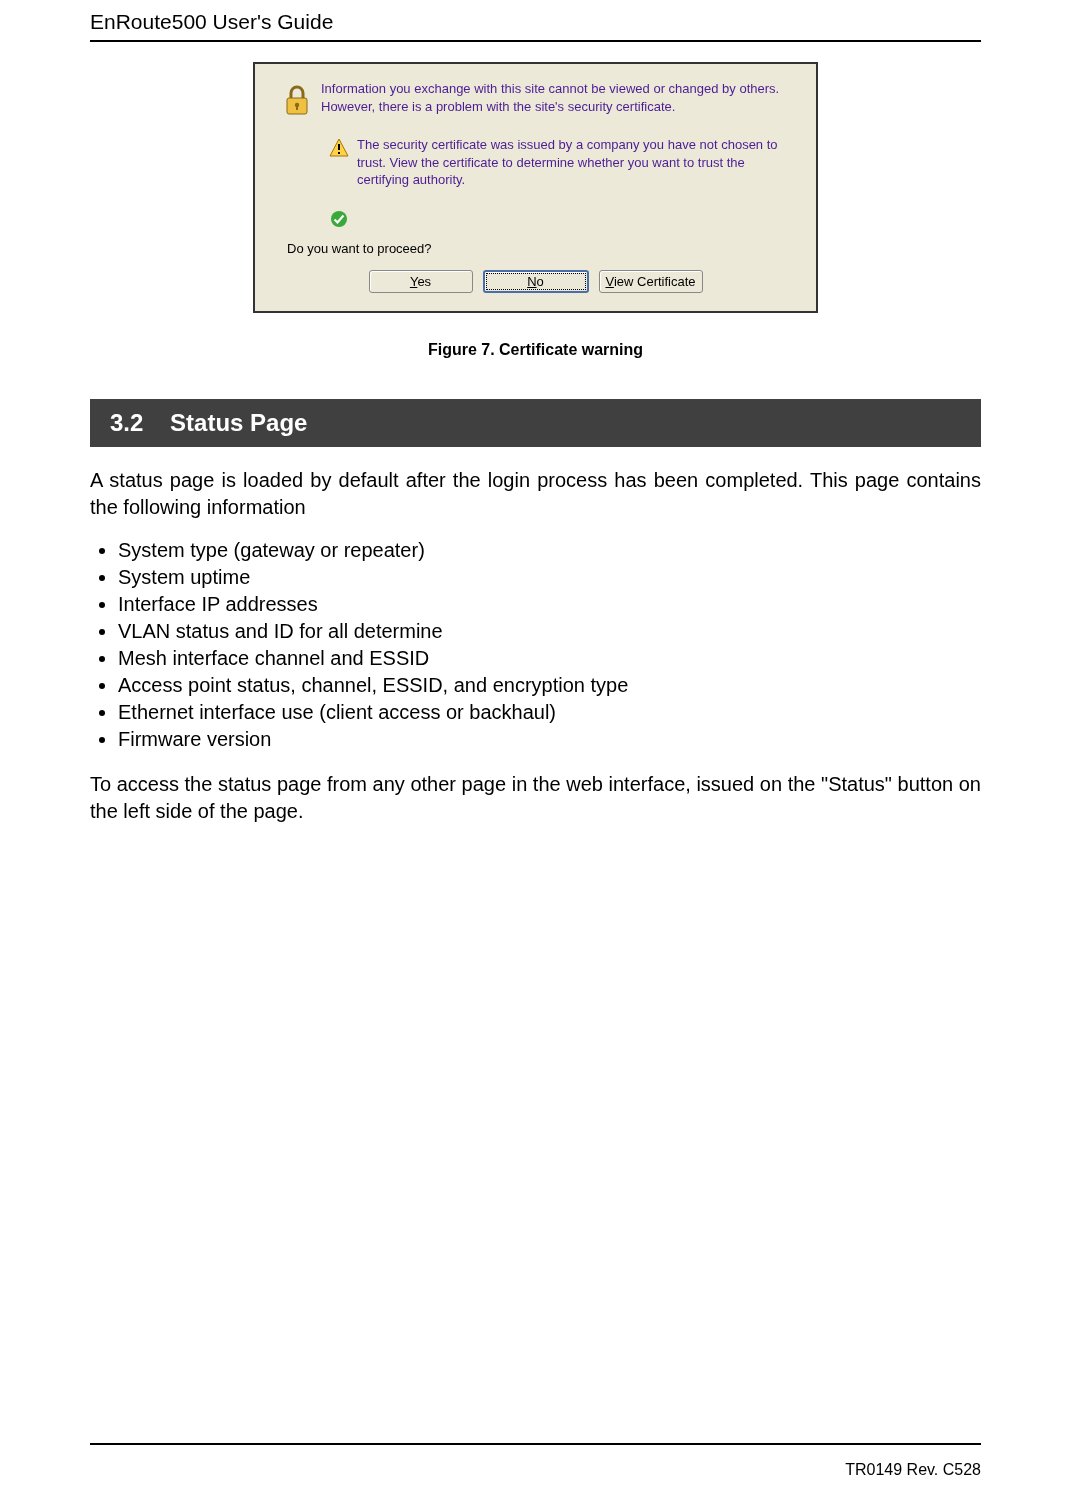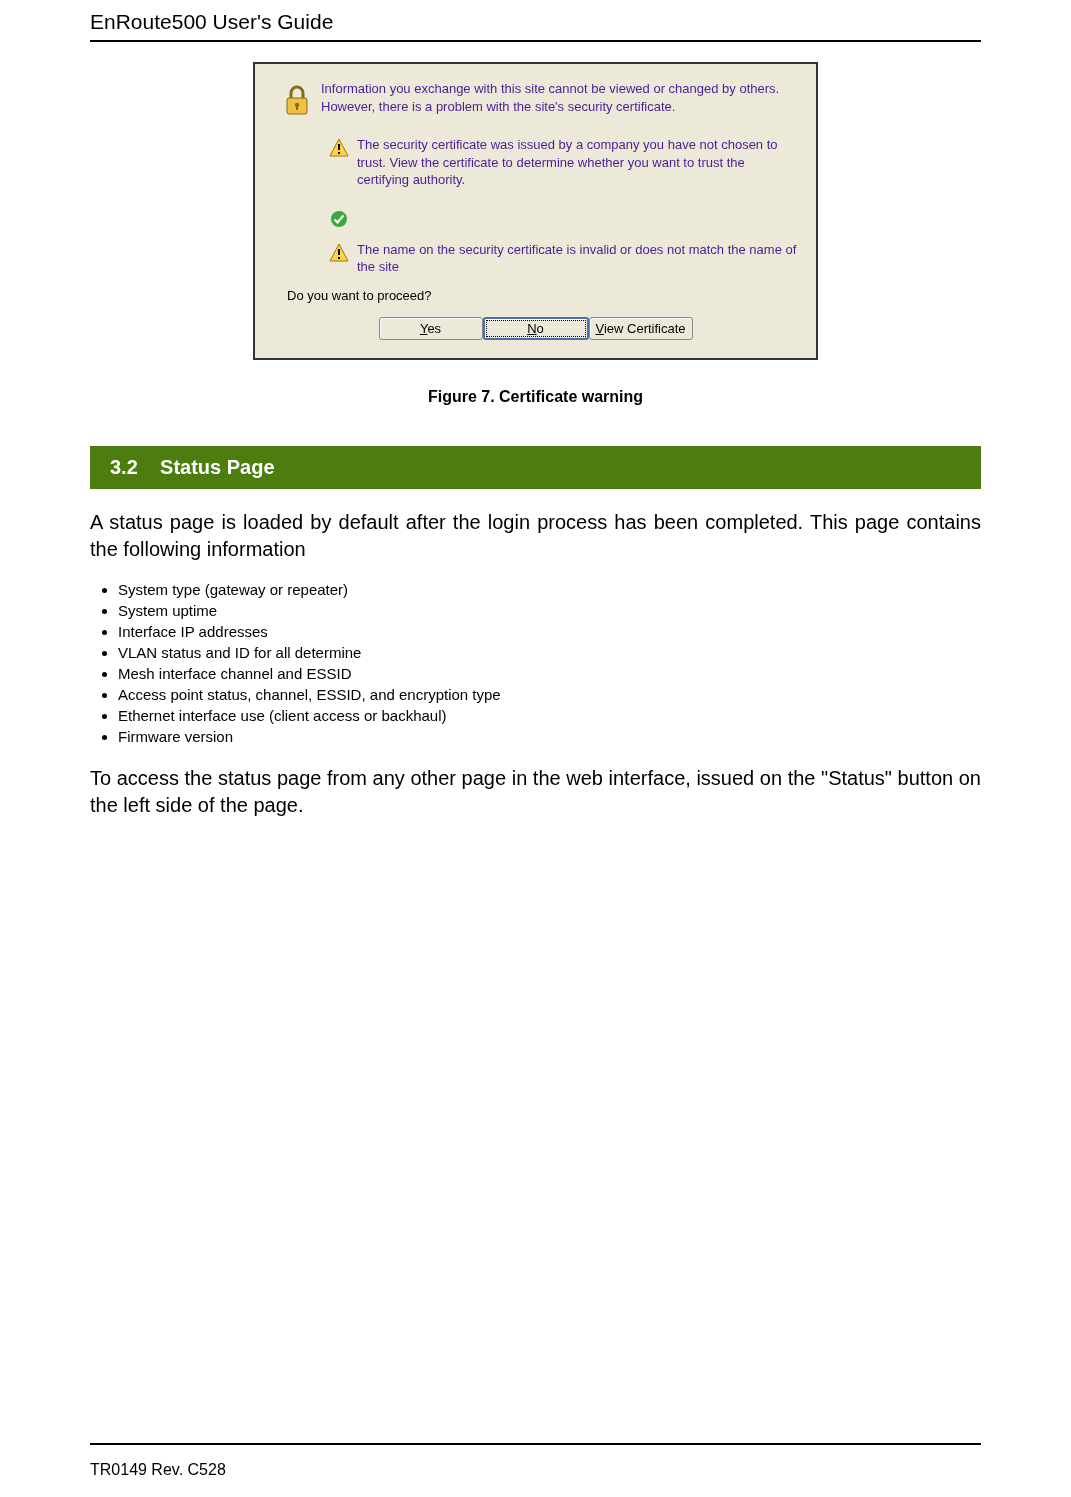--- a/index.html
+++ b/index.html
@@ -59,20 +59,21 @@
     .dialog-indent {
       padding-left: 48px;
       margin-top: 6px;
     }
     .proceed-text {
       margin: 6px 0 14px 14px;
     }
     .button-row {
       display: flex;
       justify-content: center;
+      gap: 10px;
       margin: 4px 0 2px 0;
     }
     .dlg-button {
       font-family: Tahoma, Arial, sans-serif;
       font-size: 13px;
       padding: 3px 0;
       width: 102px;
       background: #ece9d8;
       border: 1px solid #888;
       border-radius: 3px;
@@ -88,51 +89,51 @@
     .underline {
       text-decoration: underline;
     }
     .figure-caption {
       text-align: center;
       font-weight: bold;
       font-size: 16px;
       margin-top: 28px;
     }
     .section-bar {
-      background: #4d7c0f;
+      background: #404040;
       color: #fff;
-      font-size: 20px;
+      font-size: 24px;
       font-weight: bold;
       padding: 10px 20px;
       margin: 40px 90px 0 90px;
     }
     .body-text {
       margin: 20px 90px 0 90px;
       font-size: 20px;
       line-height: 1.35;
       text-align: justify;
     }
     .bullet-list {
       margin: 18px 90px 0 90px;
-      font-size: 15px;
+      font-size: 20px;
       padding-left: 28px;
     }
     .bullet-list li {
       margin-bottom: 4px;
     }
     .body-text.last {
       margin-top: 20px;
     }
     .page-footer {
       position: absolute;
       bottom: 18px;
       left: 90px;
-      right: 74px;
-      display: flex;
-      justify-content: flex-start;
+      right: 90px;
+      display: flex;
+      justify-content: flex-end;
       font-size: 16px;
     }
     .footer-line {
       position: absolute;
       bottom: 44px;
       left: 90px;
       right: 90px;
       border: none;
       border-top: 2px solid #000;
     }
@@ -167,30 +168,20 @@
       <div class="dialog-text">The security certificate was issued by a company you have not chosen to trust. View the certificate to determine whether you want to trust the certifying authority.</div>
     </div>
     <div class="dialog-row">
       <div class="dialog-icon check-icon">
         <svg width="20" height="20" viewBox="0 0 20 20">
           <circle cx="10" cy="10" r="8" fill="#3aa83a"></circle>
           <path d="M5.5 10.5 l3 3 l6 -7" fill="none" stroke="#fff" stroke-width="2.2"></path>
         </svg>
       </div>
     </div>
-    <div class="dialog-row">
-      <div class="dialog-icon warn-icon">
-        <svg width="20" height="20" viewBox="0 0 20 20">
-          <polygon points="10,1 19,18 1,18" fill="#ffd24a" stroke="#a07800" stroke-width="1"></polygon>
-          <rect x="9" y="6" width="2" height="6" fill="#000"></rect>
-          <rect x="9" y="14" width="2" height="2" fill="#000"></rect>
-        </svg>
-      </div>
-      <div class="dialog-text">The name on the security certificate is invalid or does not match the name of the site</div>
-    </div>
   </div>
   <div class="proceed-text">Do you want to proceed?</div>
   <div class="button-row">
     <div class="dlg-button"><span class="underline">Y</span><span>es</span></div>
     <div class="dlg-button focused"><span class="underline">N</span><span>o</span></div>
     <div class="dlg-button"><span class="underline">V</span><span>iew Certificate</span></div>
   </div>
 </div>
 
 <div class="figure-caption">Figure 7. Certificate warning</div>

